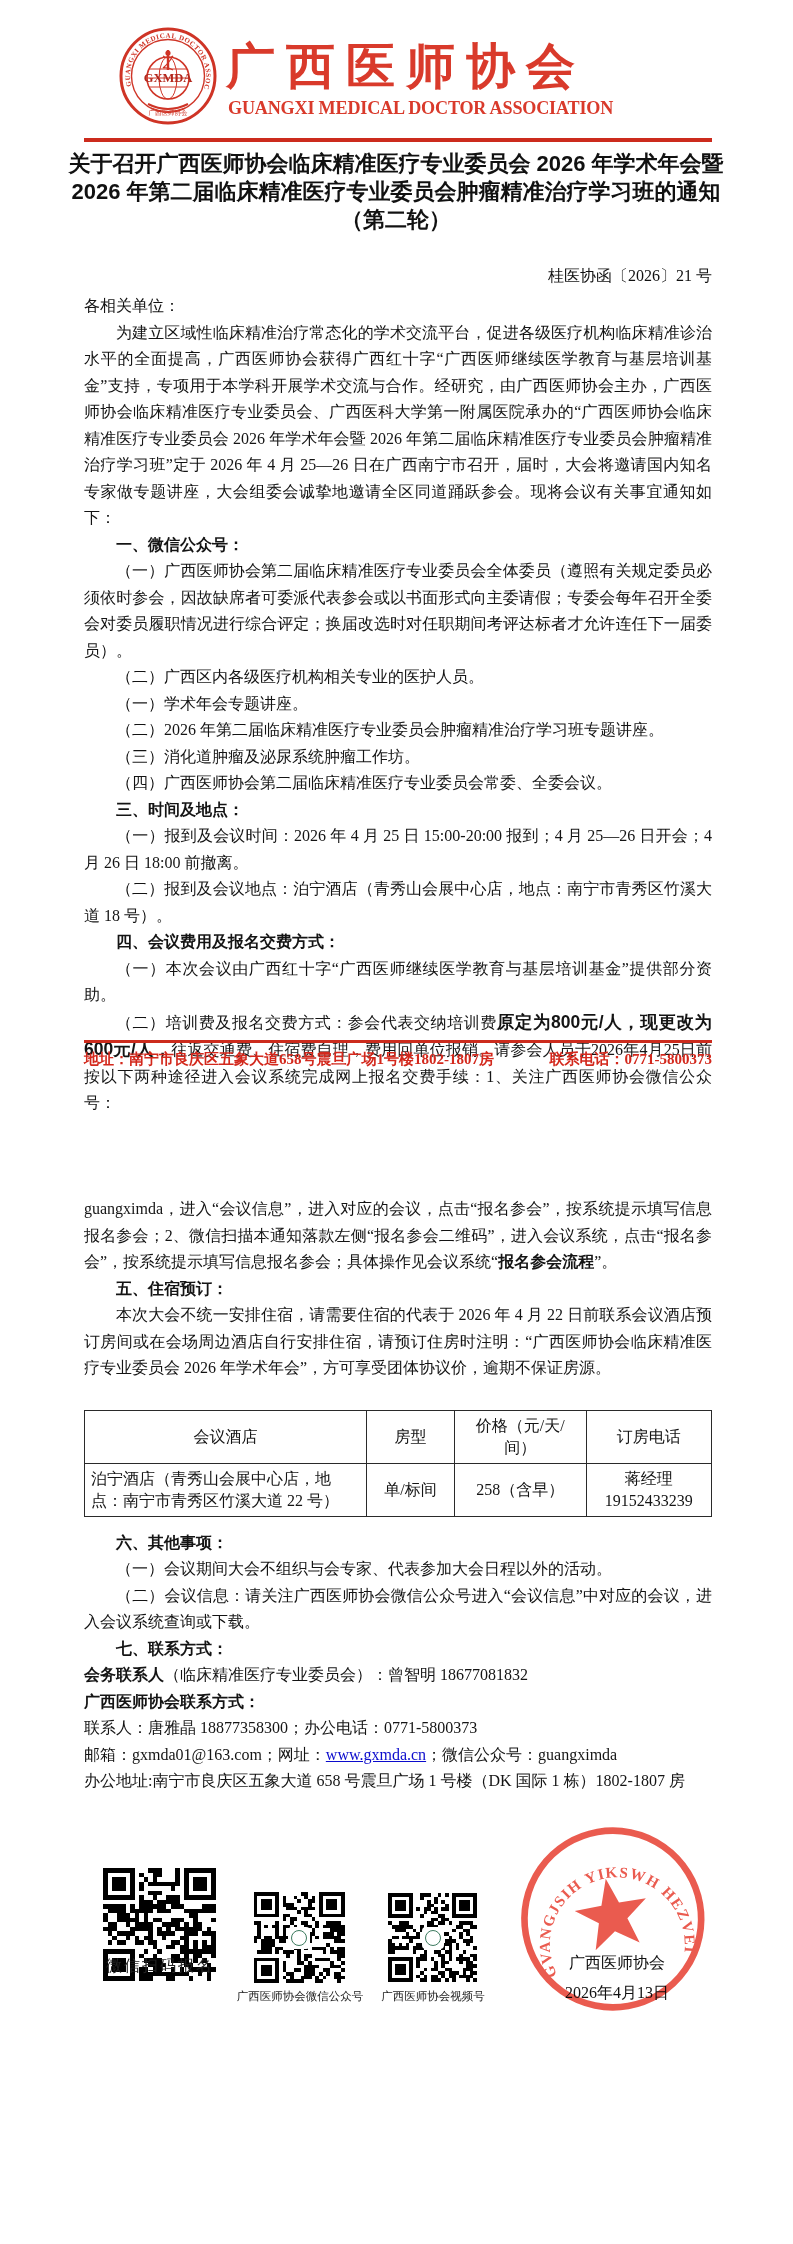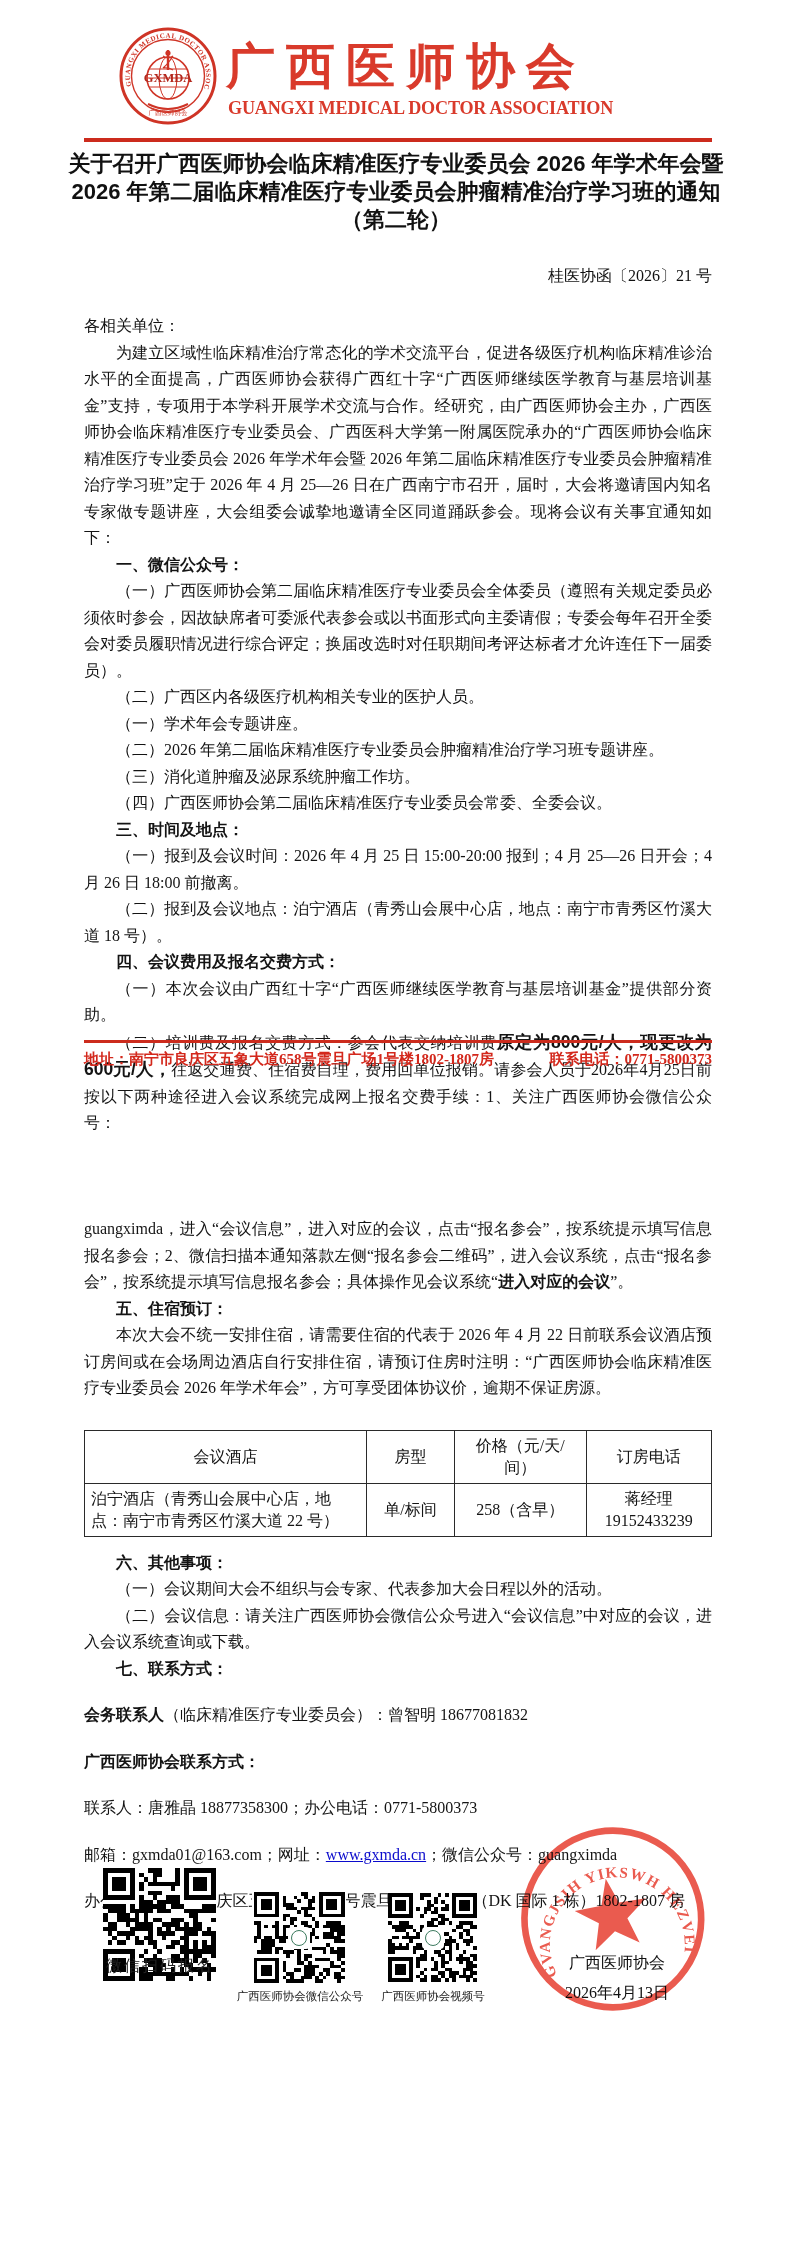--- a/index.html
+++ b/index.html
@@ -11,21 +11,21 @@
   .org-en{left:228px;top:98px;width:364px;font-size:18.5px;font-weight:bold;color:#d93a2b;letter-spacing:-0.2px;white-space:nowrap;font-family:"Liberation Serif",serif;transform:scaleX(0.98);transform-origin:left;}
   .rule{left:84px;top:138px;width:628px;height:4px;background:#cc2b1d;}
   
   .doc-title{left:56px;top:150px;width:680px;text-align:center;font-size:22px;line-height:28px;font-weight:bold;font-family:"Liberation Sans","DejaVu Sans",sans-serif;color:#111;}
   .doc-num{left:84px;top:266px;width:628px;text-align:right;font-size:16px;color:#111;}
   
   .bodyblock{left:84px;width:628px;font-size:16px;line-height:26.5px;text-align:justify;color:#141414;}
   .b1{top:293px;}
   .b2{top:1196px;}
   .bodyblock p{margin:0;text-indent:2em;}
-  .bodyblock p.noindent{text-indent:0;margin-top:20px;}
+  .bodyblock p.noindent{text-indent:0;}
   .hei{font-family:"Liberation Sans","DejaVu Sans",sans-serif;font-weight:bold;}
   .big-hei{font-family:"Liberation Sans","DejaVu Sans",sans-serif;font-weight:bold;font-size:17.5px;}
   .heading{font-family:"Liberation Sans","DejaVu Sans",sans-serif;font-weight:bold;text-indent:2em;}
   a.site{color:#0b0bcc;text-decoration:underline;}
   
   table.hotel{width:100%;border-collapse:collapse;margin:28px 0 13px 0;table-layout:fixed;}
   table.hotel th,table.hotel td{border:1.6px solid #2a2a2a;font-weight:normal;text-align:center;vertical-align:middle;font-size:16px;line-height:22px;padding:4px 6px;}
   table.hotel th{height:30px;}
   col.c1{width:45%;}col.c2{width:14%;}col.c3{width:21%;}col.c4{width:20%;}
   
@@ -96,21 +96,21 @@
   <p>（一）本次会议由广西红十字“广西医师继续医学教育与基层培训基金”提供部分资助。</p>
   <p><span>（二）培训费及报名交费方式：参会代表交纳培训费</span><b class="big-hei">原定为800元/人，现更改为600元/人，</b><span>往返交通费、住宿费自理，费用回单位报销。请参会人员于2026年4月25日前按以下两种途径进入会议系统完成网上报名交费手续：1、关注广西医师协会微信公众号：</span></p>
 </div>
 
 <div class="abs pfooter">
   <span>地址：南宁市良庆区五象大道658号震旦广场1号楼1802-1807房</span>
   <span>联系电话：0771-5800373</span>
 </div>
 
 <div class="abs bodyblock b2">
-  <p class="noindent"><span>guangximda，进入“会议信息”，进入对应的会议，点击“报名参会”，按系统提示填写信息报名参会；2、微信扫描本通知落款左侧“报名参会二维码”，进入会议系统，点击“报名参会”，按系统提示填写信息报名参会；具体操作见会议系统“</span><b class="hei">进入对应的会议</b><span>”。</span></p>
+  <p class="noindent"><span>guangximda，进入“会议信息”，进入对应的会议，点击“报名参会”，按系统提示填写信息报名参会；2、微信扫描本通知落款左侧“报名参会二维码”，进入会议系统，点击“报名参会”，按系统提示填写信息报名参会；具体操作见会议系统“</span><b class="hei">报名参会流程</b><span>”。</span></p>
   <p class="heading">五、住宿预订：</p>
   <p>本次大会不统一安排住宿，请需要住宿的代表于 2026 年 4 月 22 日前联系会议酒店预订房间或在会场周边酒店自行安排住宿，请预订住房时注明：“广西医师协会临床精准医疗专业委员会 2026 年学术年会”，方可享受团体协议价，逾期不保证房源。</p>
 
   <table class="hotel">
     <colgroup>
         <col class="c1">
         <col class="c2">
         <col class="c3">
         <col class="c4">
       </colgroup>

